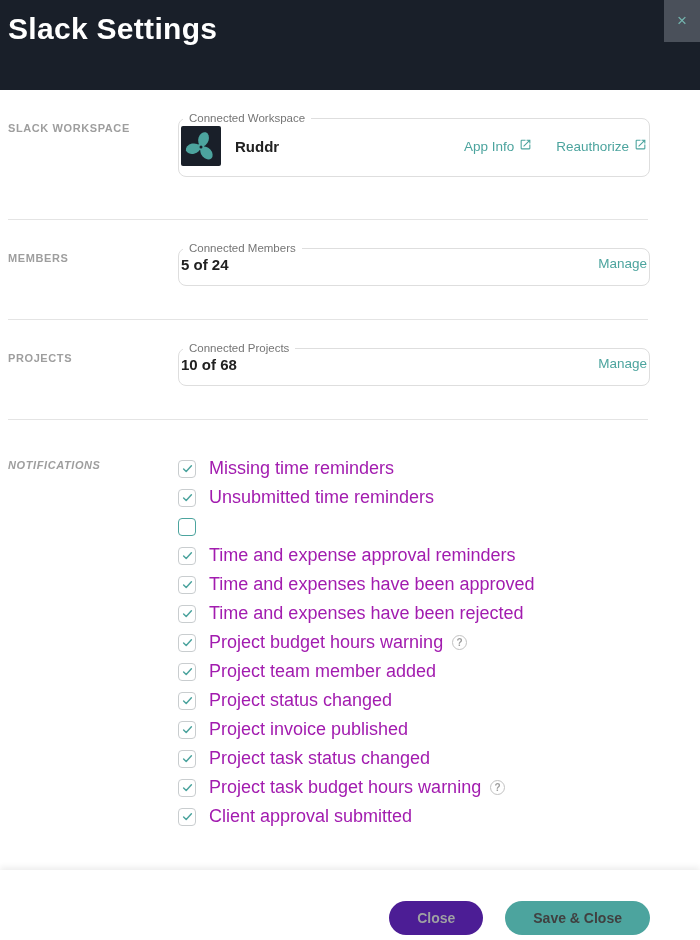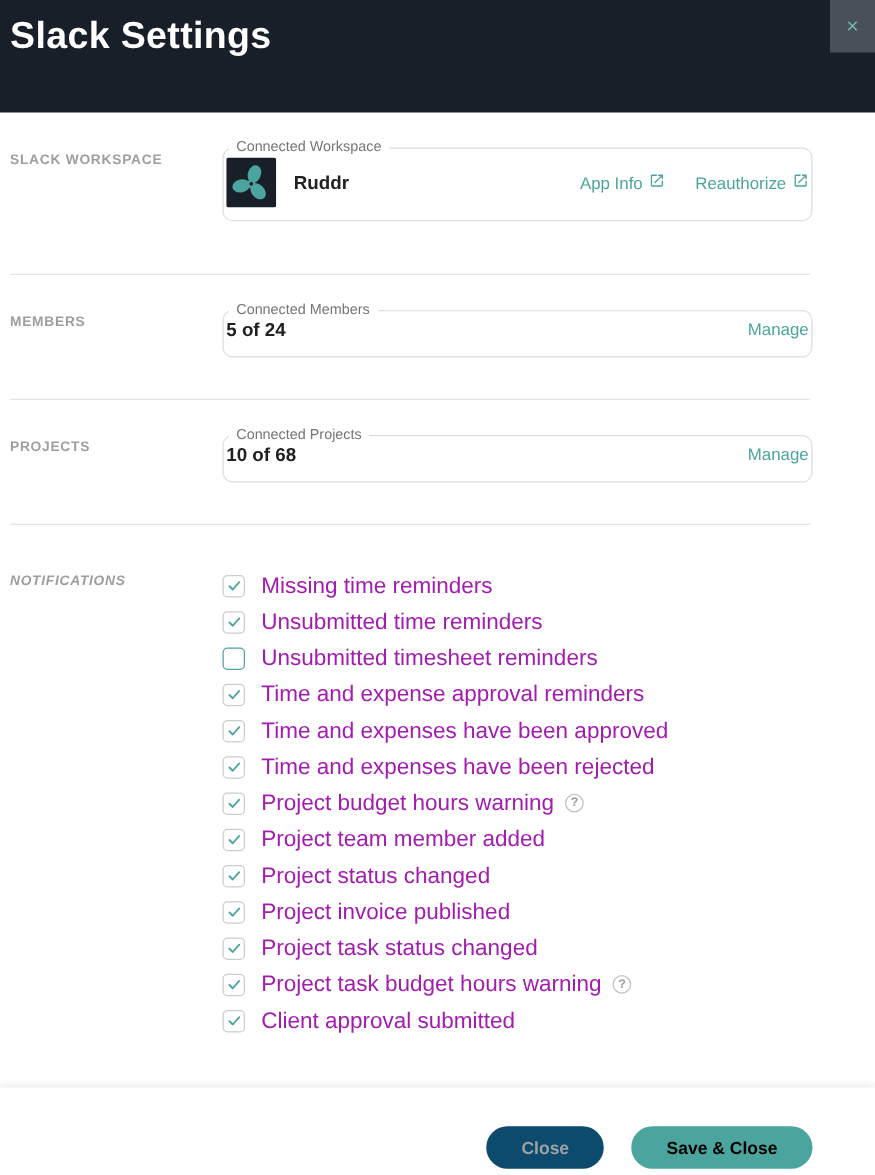--- a/index.html
+++ b/index.html
@@ -169,22 +169,22 @@
   .btn {
     border: none;
     border-radius: 17px;
     height: 34px;
     font-family: "Liberation Sans", sans-serif;
     font-size: 14px;
     font-weight: bold;
     cursor: pointer;
     padding: 0 28px;
   }
-  .btn-close { background: #0c4a6e; color: #9FA1A3; }
-  .btn-save { background: #4CA49E; color: #000000; }
+  .btn-close { background: #4c1d95; color: #9FA1A3; }
+  .btn-save { background: #4CA49E; color: #404040; }
 </style>
 </head>
 <body>
 
 <div class="header">
   <h1 class="header-title">Slack Settings</h1>
   <button class="close-btn">×</button>
 </div>
 
 <div class="section sec-workspace">
@@ -282,21 +282,20 @@
       </svg>
     </span>
     <span class="notif-label">Unsubmitted time reminders</span>
 
   </div>
 
   <div class="notif-row">
     <span class="checkbox unchecked">
       
     </span>
-    <span class="notif-label">Unsubmitted timesheet reminders</span>
 
   </div>
 
   <div class="notif-row">
     <span class="checkbox">
       <svg class="check" viewBox="0 0 16 16">
         <path d="M3.2 8.6l3.2 3.2 6.4-7.2" fill="none" stroke="#4CA49E" stroke-width="1.8" stroke-linecap="round" stroke-linejoin="round"></path>
       </svg>
     </span>
     <span class="notif-label">Time and expense approval reminders</span>

